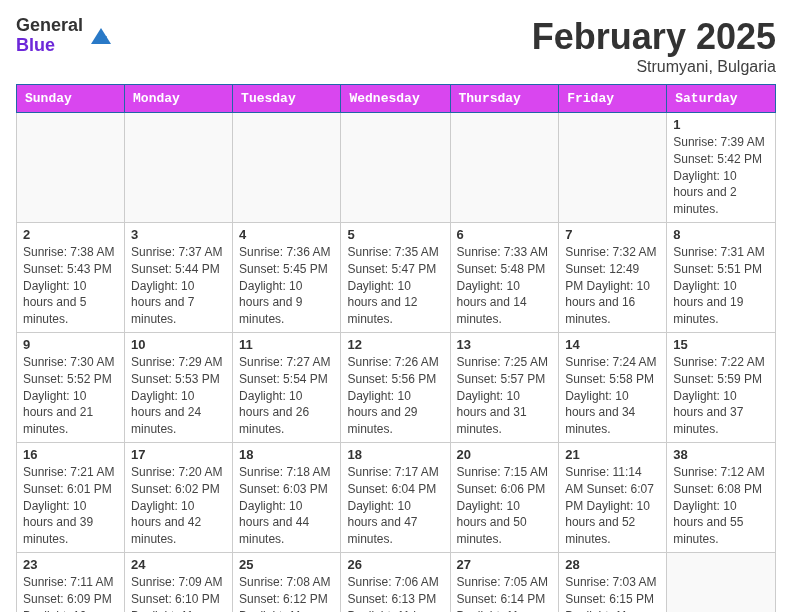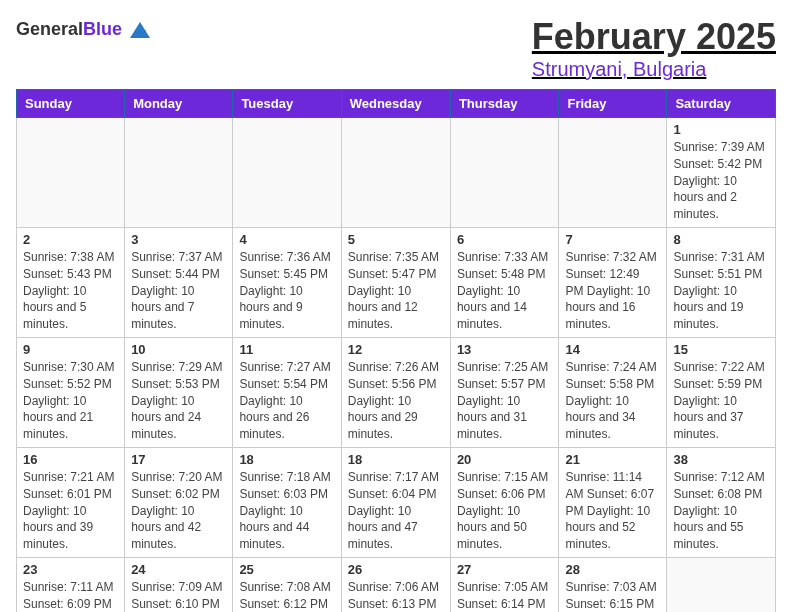--- a/index.html
+++ b/index.html
@@ -15,63 +15,63 @@
       justify-content: space-between;
       align-items: flex-start;
       margin-bottom: 8px;
     }
     .logo {
       display: flex;
       align-items: center;
     }
     .logo-text {
       display: flex;
-      flex-direction: row;
+      flex-direction: column;
       line-height: 1.1;
     }
     .logo-general {
       font-size: 18px;
       font-weight: bold;
       color: #333;
     }
     .logo-blue {
       font-size: 18px;
       font-weight: bold;
       color: #6d28d9;
     }
     .logo-icon {
       width: 28px;
       height: 28px;
       margin-left: 4px;
     }
     .title-area {
-      text-align: left;
-      text-decoration: underline;
+      text-align: right;
     }
     .month-title {
       font-size: 36px;
       font-weight: bold;
       color: #333;
     }
     .subtitle {
-      font-size: 20px;
-      color: #6d28d9;
+      font-size: 16px;
+      color: #404040;
     }
     .calendar {
       width: 100%;
       border-collapse: collapse;
       border: 1px solid #ccc;
     }
     .calendar th {
-      background: #6d28d9;
+      background: #d946ef;
       color: #fff;
       text-align: left;
       padding: 6px 8px;
       font-size: 13px;
       border: 1px solid #2166a8;
+      font-family: Liberation Mono, monospace;
     }
     .calendar td {
       vertical-align: top;
       border: 1px solid #ccc;
       padding: 4px 6px;
       width: 110px;
       min-height: 80px;
       font-size: 11px;
       color: #333;
       background: #fff;

